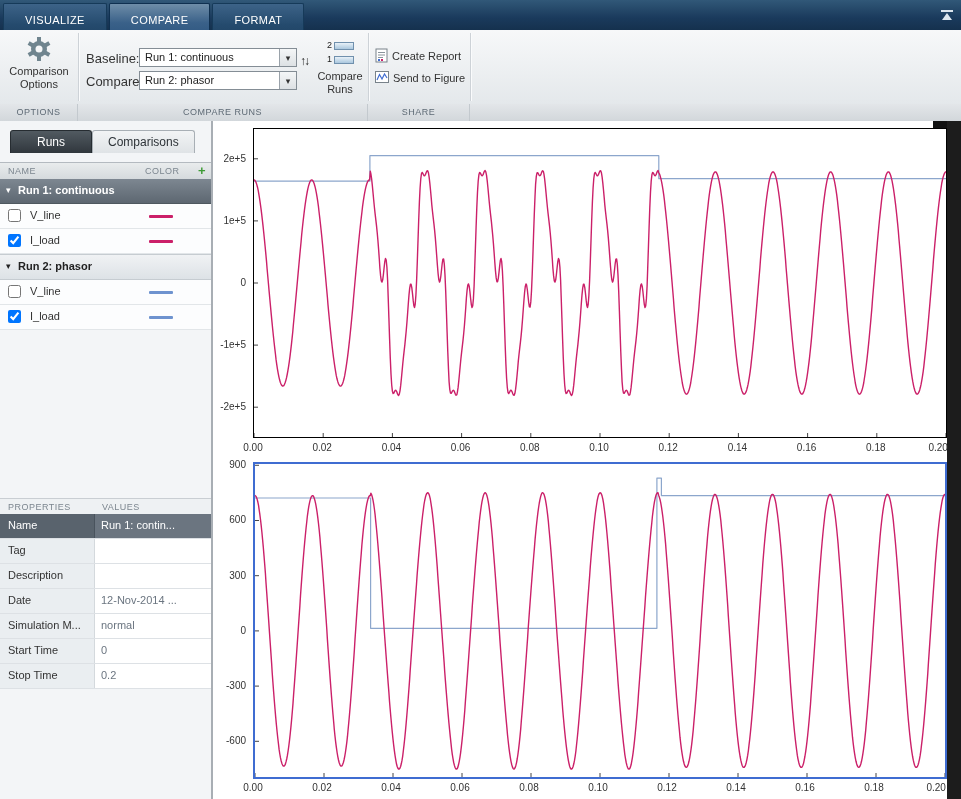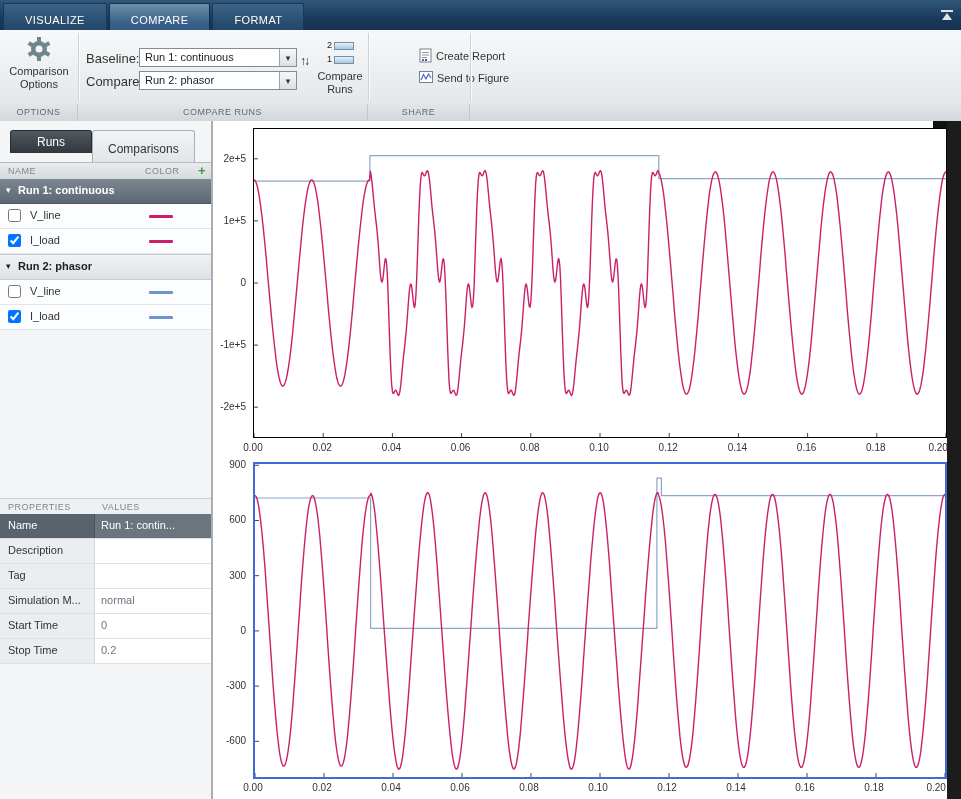--- a/index.html
+++ b/index.html
@@ -49,29 +49,29 @@
 
   #cmp-runs{position:absolute;left:314px;top:4px;width:52px;height:66px;text-align:center;
             font-size:11px;color:#333;line-height:13px;}
   .cr-icon{width:34px;margin:5px auto 4px auto;}
   .cr-row{display:flex;align-items:center;justify-content:center;gap:2px;margin:1px 0;}
   .cr-num{font-size:9px;color:#222;width:6px;text-align:right;}
   .cr-bar{width:18px;height:6px;border:1px solid #7090ad;
           background:linear-gradient(#e8f1f8,#aac7de);}
 
   .share-btn{position:absolute;left:375px;height:18px;display:flex;align-items:center;gap:4px;
-             font-size:11px;color:#333;white-space:nowrap;margin-left:44px;}
+             font-size:11px;color:#333;white-space:nowrap;}
   #btn-report{top:17px}
   #btn-sendfig{top:39px}
 
   
   #sidebar{position:absolute;top:121px;left:0;width:211px;bottom:0;background:#f3f5f7;
            border-right:2px solid #a8aeb4;}
   #run-tabs{position:absolute;top:9px;left:10px;display:flex;}
-  .rtab{height:22px;line-height:22px;padding:7px 15px;font-size:12px;color:#2d3338;
+  .rtab{height:22px;line-height:22px;padding:0 15px;font-size:12px;color:#2d3338;
         border:1px solid #a8afb5;border-bottom:none;border-radius:3px 3px 0 0;
         background:linear-gradient(#f2f4f5,#dfe3e6);}
   .rtab.active{background:linear-gradient(#515a61,#30373d);color:#fff;border-color:#262c31;
                padding:0 26px;}
   #list-header{position:absolute;top:41px;left:0;right:0;height:16px;
                background:linear-gradient(#e9eced,#d5dadd);
                border-top:1px solid #b4bac0;border-bottom:1px solid #b4bac0;
                font-size:9px;color:#7c868f;letter-spacing:.5px;}
   #list-header .h-name{position:absolute;left:8px;top:3px;}
   #list-header .h-color{position:absolute;left:145px;top:3px;}
@@ -260,26 +260,30 @@
     <div id="prop-header">
       <span class="ph-key">PROPERTIES</span>
       <span class="ph-val">VALUES</span>
     </div>
     <div id="prop-rows">
       <div class="prow selected">
         <div class="pkey">Name</div>
         <div class="pval">Run 1: contin...</div>
       </div>
       <div class="prow">
+        <div class="pkey">Tag</div>
+        <div class="pval"></div>
+      </div>
+      <div class="prow">
         <div class="pkey">Description</div>
         <div class="pval"></div>
       </div>
       <div class="prow">
-        <div class="pkey">Tag</div>
-        <div class="pval"></div>
+        <div class="pkey">Date</div>
+        <div class="pval">12-Nov-2014 ...</div>
       </div>
       <div class="prow">
         <div class="pkey">Simulation M...</div>
         <div class="pval">normal</div>
       </div>
       <div class="prow">
         <div class="pkey">Start Time</div>
         <div class="pval">0</div>
       </div>
       <div class="prow">

